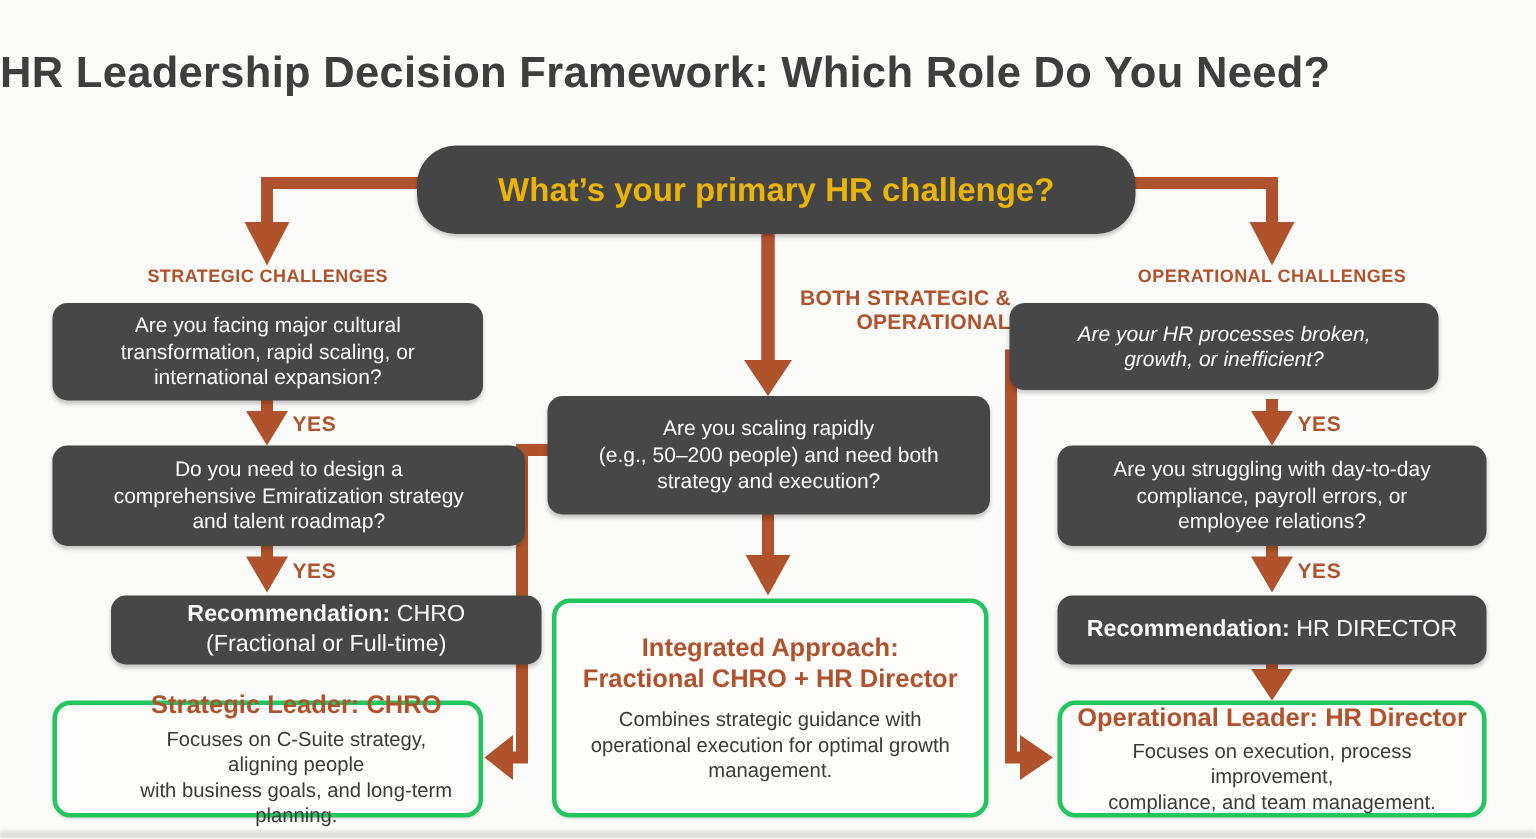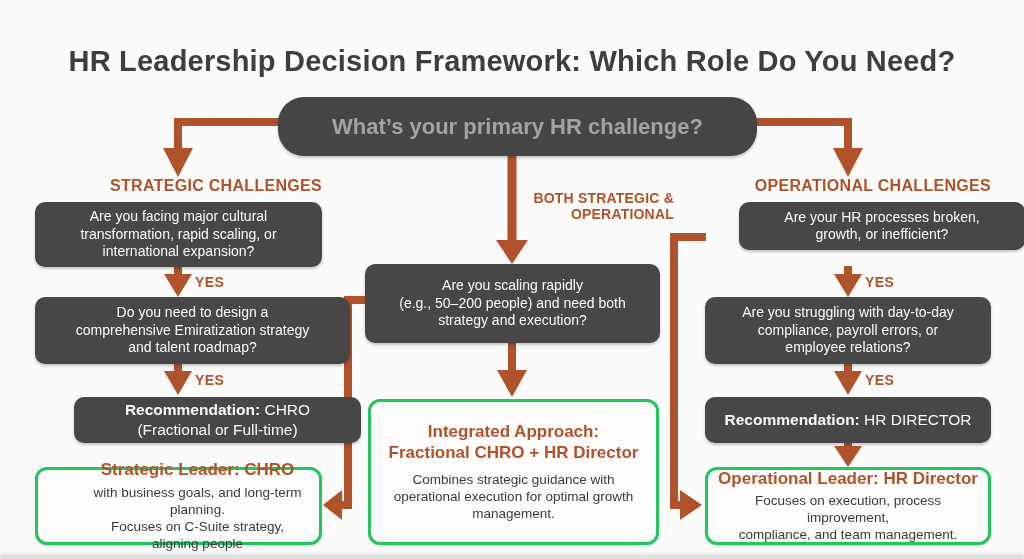--- a/index.html
+++ b/index.html
@@ -4,42 +4,42 @@
 <style>
   html,body{margin:0;padding:0;}
   body{
     width:1024px;height:559px;position:relative;overflow:hidden;
     background:#fbfbfa;
     font-family:"Liberation Sans", sans-serif;
     -webkit-font-smoothing:antialiased;
   }
   .canvas{position:absolute;inset:0;}
   .title{
-    position:absolute;top:33px;left:0;right:0;margin:12px;
-    text-align:center;font-size:29px;font-weight:700;color:#3e3e3e;
+    position:absolute;top:33px;left:0;right:0;margin:0;
+    text-align:left;font-size:29px;font-weight:700;color:#3e3e3e;
     letter-spacing:0.2px;
   }
   .connectors{position:absolute;top:0;left:0;}
   .node{
     position:absolute;box-sizing:border-box;
     display:flex;flex-direction:column;justify-content:center;align-items:center;
     text-align:center;
   }
   .node.dark{
     background:#474747;color:#fafafa;border-radius:10px;
     font-size:14px;line-height:1.24;padding:4px 10px;
     box-shadow:0 2px 3px rgba(0,0,0,0.22);
   }
   .node.center-q{
-    border-radius:26px;font-size:22px;font-weight:700;color:#a3a3a3;
+    border-radius:26px;font-size:22px;font-weight:700;color:#eab308;
     background:#454545;
   }
   .node .ln{display:block;}
   .branch-heading{
-    position:absolute;text-align:right;font-size:16px;font-weight:700;
+    position:absolute;text-align:center;font-size:12px;font-weight:700;
     color:#b0522b;letter-spacing:0.3px;
   }
   .both-label{
     position:absolute;left:524px;top:190px;width:150px;text-align:right;
     font-size:14px;font-weight:700;color:#b0522b;line-height:1.16;letter-spacing:0.2px;
   }
   .yes-label{
     position:absolute;font-size:14px;font-weight:700;color:#b0522b;letter-spacing:0.4px;
   }
   .rec-line b{margin-right:0.28em;}
@@ -145,43 +145,43 @@
     <span class="ln">and talent roadmap?</span>
   </div>
   <div class="yes-label" style="left:195px;top:372px;">YES</div>
   <div class="node dark rec" style="left:35px;top:397px;width:287px;height:46px;margin-left:39px;">
     <span class="ln rec-line"><b>Recommendation:</b><span>CHRO</span></span>
     <span class="ln">(Fractional or Full-time)</span>
   </div>
   <div class="node outcome" style="left:35px;top:467px;width:287px;height:78px;padding-left:48px;">
     <div class="outcome-title">Strategic Leader: CHRO</div>
     <div class="outcome-body">
+      <span class="ln">Focuses on C-Suite strategy, aligning people</span>
       <span class="ln">with business goals, and long-term planning.</span>
-      <span class="ln">Focuses on C-Suite strategy, aligning people</span>
     </div>
   </div>
 
   <div class="node dark" style="left:365px;top:264px;width:295px;height:79px;">
     <span class="ln">Are you scaling rapidly</span>
     <span class="ln">(e.g., 50–200 people) and need both</span>
     <span class="ln">strategy and execution?</span>
   </div>
   <div class="node outcome integrated" style="left:368px;top:399px;width:291px;height:146px;">
     <div class="outcome-title">
       <span class="ln">Integrated Approach:</span>
       <span class="ln">Fractional CHRO + HR Director</span>
     </div>
     <div class="outcome-body">
       <span class="ln">Combines strategic guidance with</span>
       <span class="ln">operational execution for optimal growth</span>
       <span class="ln">management.</span>
     </div>
   </div>
 
-  <div class="node dark" style="left:739px;top:202px;width:286px;height:48px;">
+  <div class="node dark" style="left:673px;top:202px;width:286px;height:58px;font-style:italic;">
     <span class="ln">Are your HR processes broken,</span>
     <span class="ln">growth, or inefficient?</span>
   </div>
   <div class="yes-label" style="left:865px;top:274px;">YES</div>
   <div class="node dark" style="left:705px;top:297px;width:286px;height:67px;">
     <span class="ln">Are you struggling with day-to-day</span>
     <span class="ln">compliance, payroll errors, or</span>
     <span class="ln">employee relations?</span>
   </div>
   <div class="yes-label" style="left:865px;top:372px;">YES</div>

